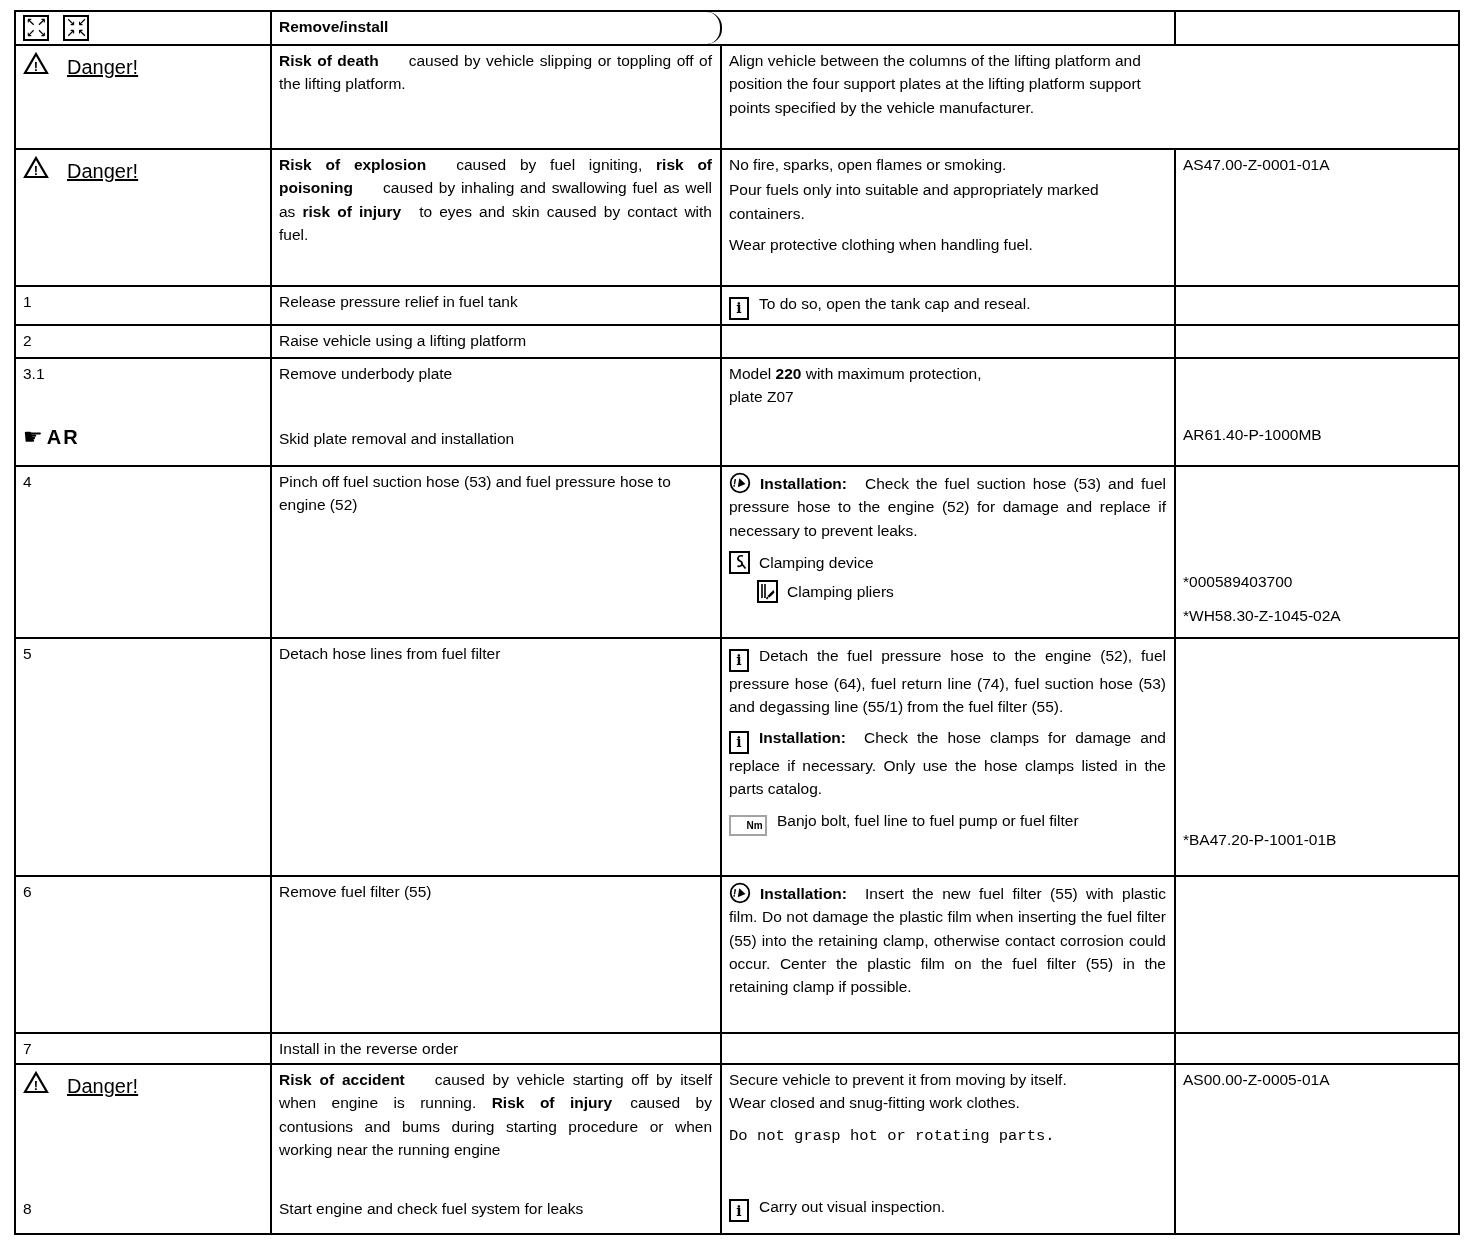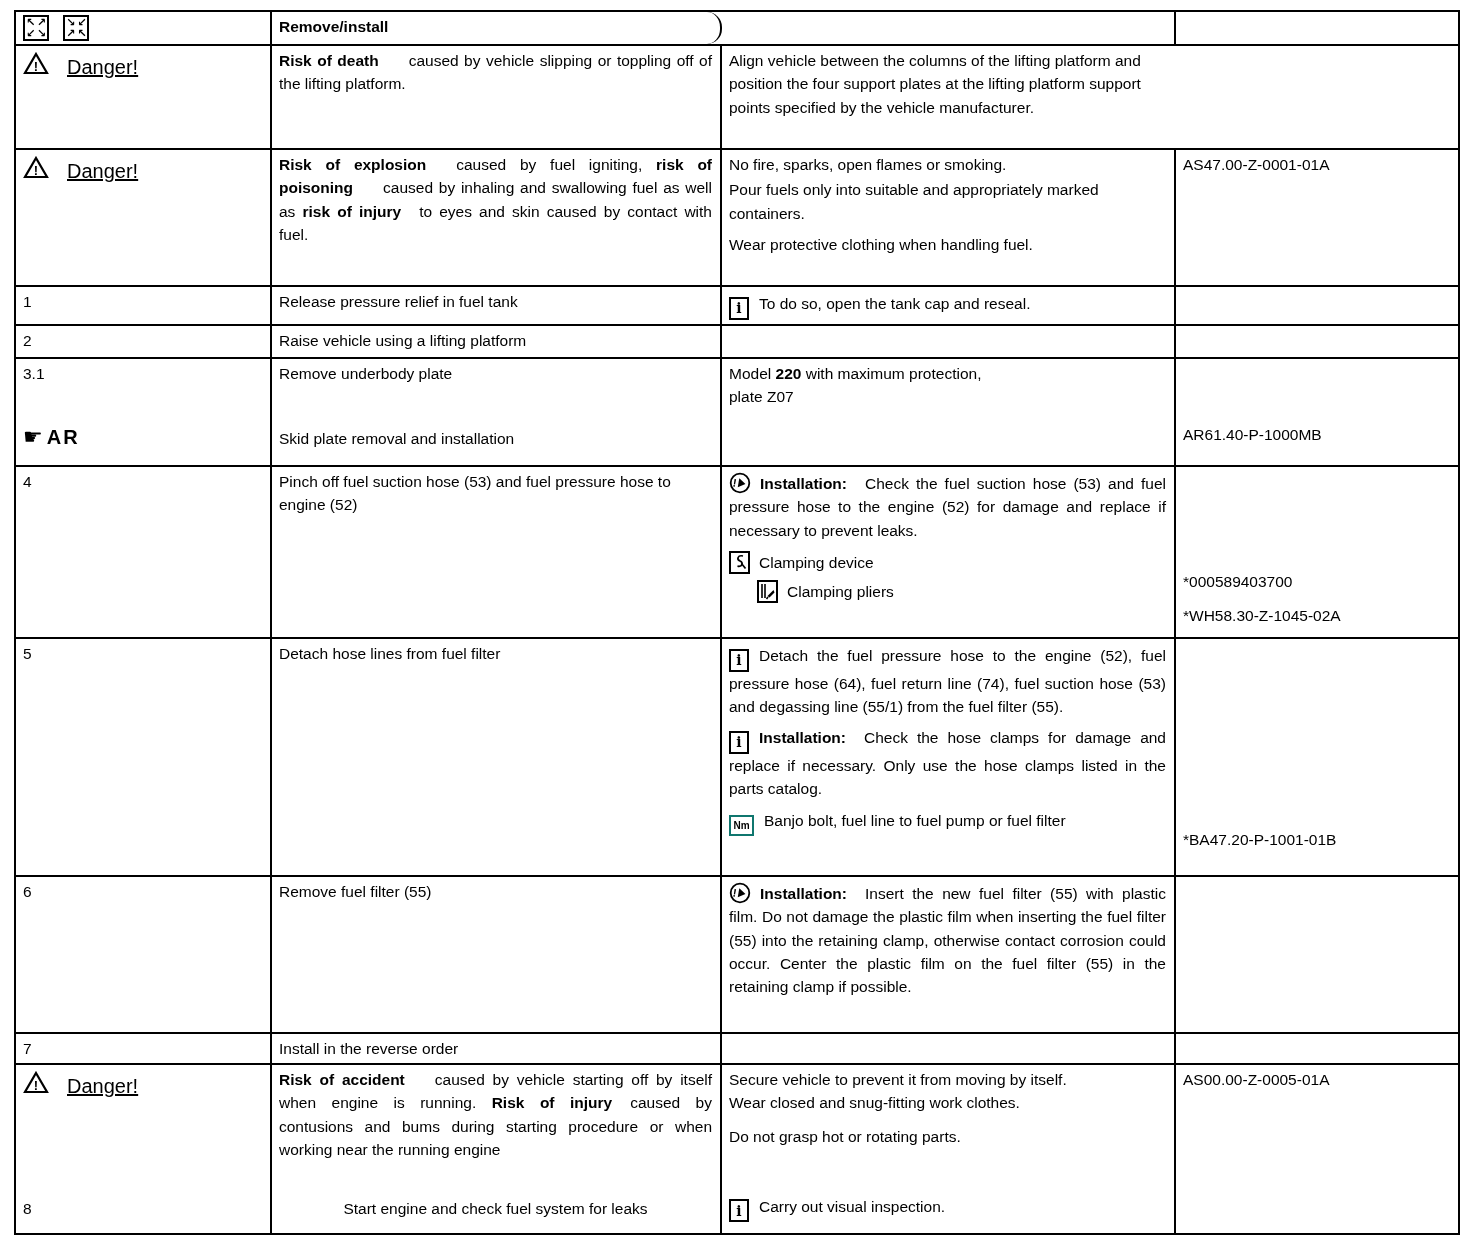--- a/index.html
+++ b/index.html
@@ -27,21 +27,21 @@
   .r-s6{height:155px;}
   .r-s7{height:29px;}
   .r-last{height:168px;}
 
   
   .winbox{display:inline-grid;grid-template-columns:11px 11px;grid-template-rows:11px 11px;width:22px;height:22px;border:2px solid #000;margin-right:10px;vertical-align:top;}
   .winbox span{font-size:11px;line-height:11px;text-align:center;font-weight:bold;}
   .danger-wrap{display:flex;align-items:flex-start;gap:9px;padding-top:3px;}
   .danger-label{font-size:20px;text-decoration:underline;}
   .info-icon{display:inline-flex;align-items:center;justify-content:center;width:16px;height:19px;border:2px solid #000;font:bold 14px "DejaVu Serif",serif;vertical-align:-4px;margin-right:10px;flex:none;}
-  .nm-icon{display:inline-flex;align-items:center;justify-content:center;width:21px;height:17px;border:2px solid #0f766e;font:bold 10px "Liberation Sans",sans-serif;vertical-align:-3px;margin-right:10px;flex:none;}
+  .nm-icon{display:inline-flex;align-items:center;justify-content:center;width:21px;height:17px;border:2px solid #a3a3a3;font:bold 10px "Liberation Sans",sans-serif;vertical-align:-3px;margin-right:10px;flex:none;padding-left:13px;}
   .svg-ico{vertical-align:-5px;margin-right:9px;flex:none;}
   .note{margin-top:2px;}
   .hand{font-size:22px;line-height:22px;}
   .ar-label{font-size:20px;font-weight:bold;letter-spacing:2px;margin-left:4px;}
   .hand-row{display:flex;align-items:center;padding-bottom:10px;}
   .code{white-space:nowrap;}
 </style>
 </head>
 <body>
 
@@ -240,26 +240,26 @@
         </svg>
         <span class="danger-label">Danger!</span>
       </div>
       <div style="padding-bottom:10px;">8</div>
     </div>
     <div class="td flexcol sb jt">
       <div>
         <span class="b gap">Risk of accident</span><span>caused  by  vehicle  starting off  by  itself  when  engine  is  running.</span>
         <span class="b gap-s">Risk of injury</span><span>caused  by  contusions  and  bums  during starting  procedure or when working near the running engine</span>
       </div>
-      <div style="padding-bottom:10px;text-align:center;">Start engine and check fuel system for leaks</div>
+      <div style="padding-bottom:10px;text-align:left;">Start engine and check fuel system for leaks</div>
     </div>
     <div class="td flexcol">
       <div>Secure vehicle to prevent it from moving by itself.</div>
       <div style="margin-top:0;">Wear closed and snug-fitting work clothes.</div>
-      <div style="margin-top:10px;">Do not grasp hot or rotating parts.</div>
+      <div style="margin-top:10px;font-family:Liberation Mono, monospace;">Do not grasp hot or rotating parts.</div>
       <div class="note" style="margin-top:auto;padding-bottom:8px;">
         <span class="info-icon">i</span><span>Carry out  visual  inspection.</span>
       </div>
     </div>
     <div class="td code">AS00.00-Z-0005-01A</div>
   </div>
 
 </div>
 
 </body></html>

